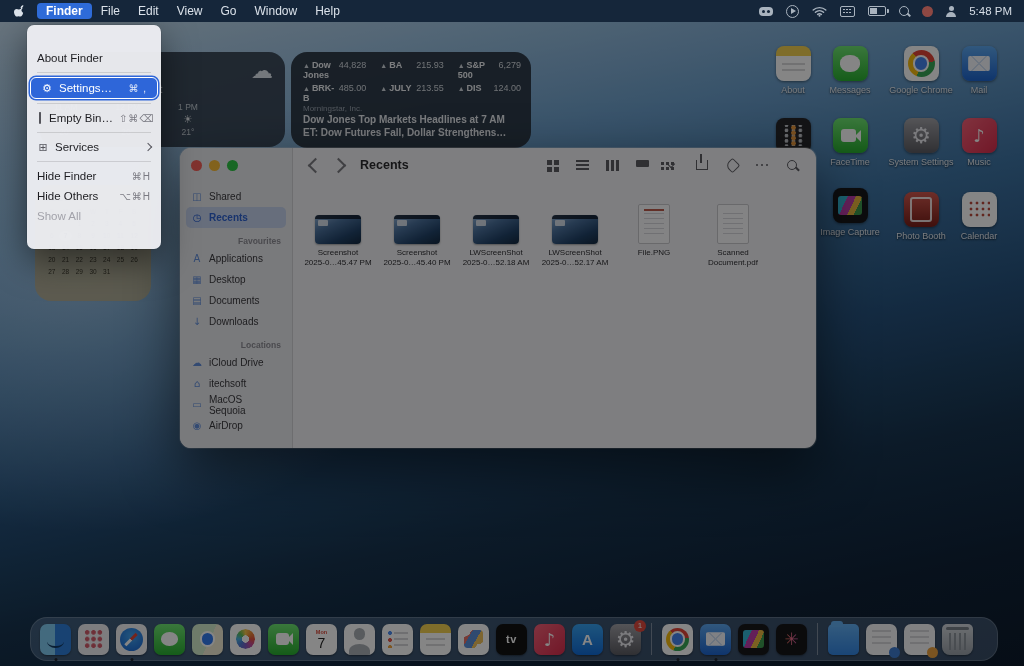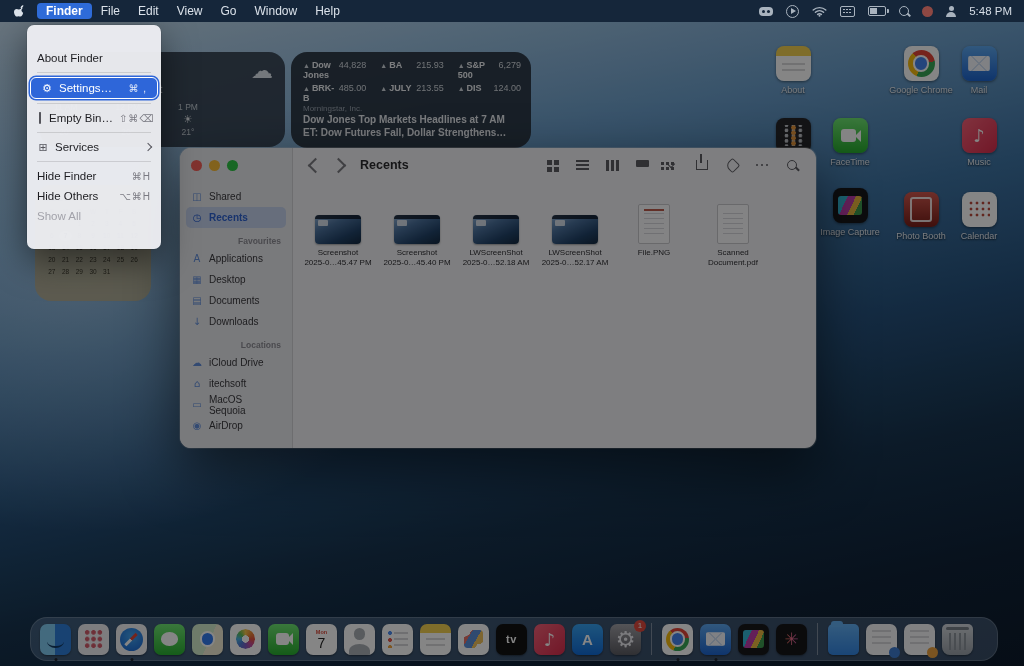--- a/index.html
+++ b/index.html
@@ -327,35 +327,43 @@
           <span></span>
           <span></span>
       </div>
     </div>
 
 
     <div class="dicon" style="left:761px;top:46px">
         <div class="icn a-notes"></div>
         <div class="dlabel">About</div>
       </div>
+    <div class="dicon" style="left:818px;top:46px">
+        <div class="icn a-messages"></div>
+        <div class="dlabel">Messages</div>
+      </div>
     <div class="dicon" style="left:889px;top:46px">
         <div class="icn a-chrome"></div>
         <div class="dlabel">Google Chrome</div>
       </div>
     <div class="dicon" style="left:947px;top:46px">
         <div class="icn a-mail"></div>
         <div class="dlabel">Mail</div>
       </div>
     <div class="dicon" style="left:761px;top:118px">
         <div class="icn a-calculator"></div>
         <div class="dlabel"></div>
       </div>
     <div class="dicon" style="left:818px;top:118px">
         <div class="icn a-facetime"></div>
         <div class="dlabel">FaceTime</div>
+      </div>
+    <div class="dicon" style="left:889px;top:118px">
+        <div class="icn a-settings"></div>
+        <div class="dlabel">System Settings</div>
       </div>
     <div class="dicon" style="left:947px;top:118px">
         <div class="icn a-music"></div>
         <div class="dlabel">Music</div>
       </div>
     <div class="dicon" style="left:818px;top:188px">
         <div class="icn a-imagecapture"></div>
         <div class="dlabel">Image Capture</div>
       </div>
     <div class="dicon" style="left:889px;top:192px">

